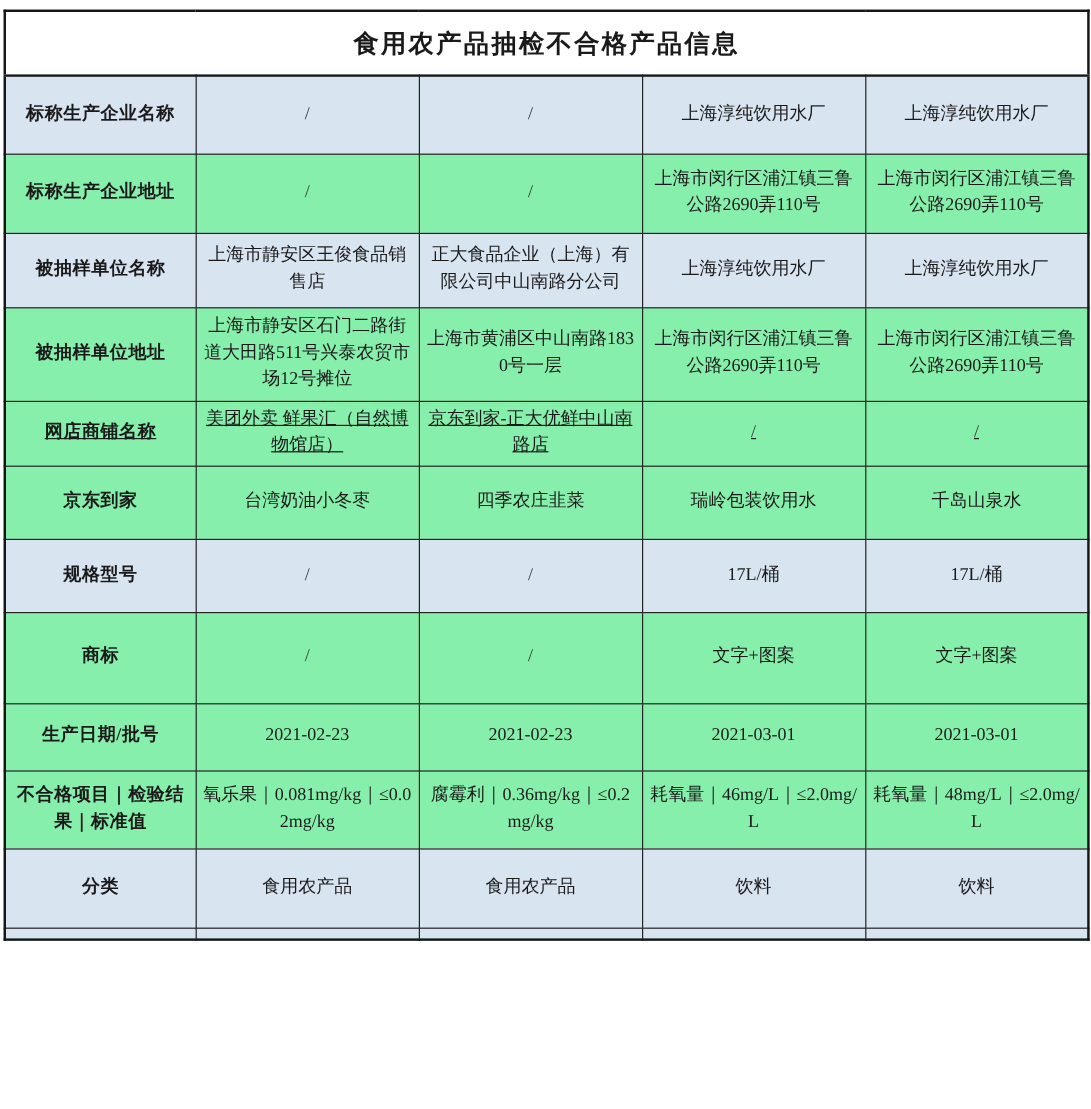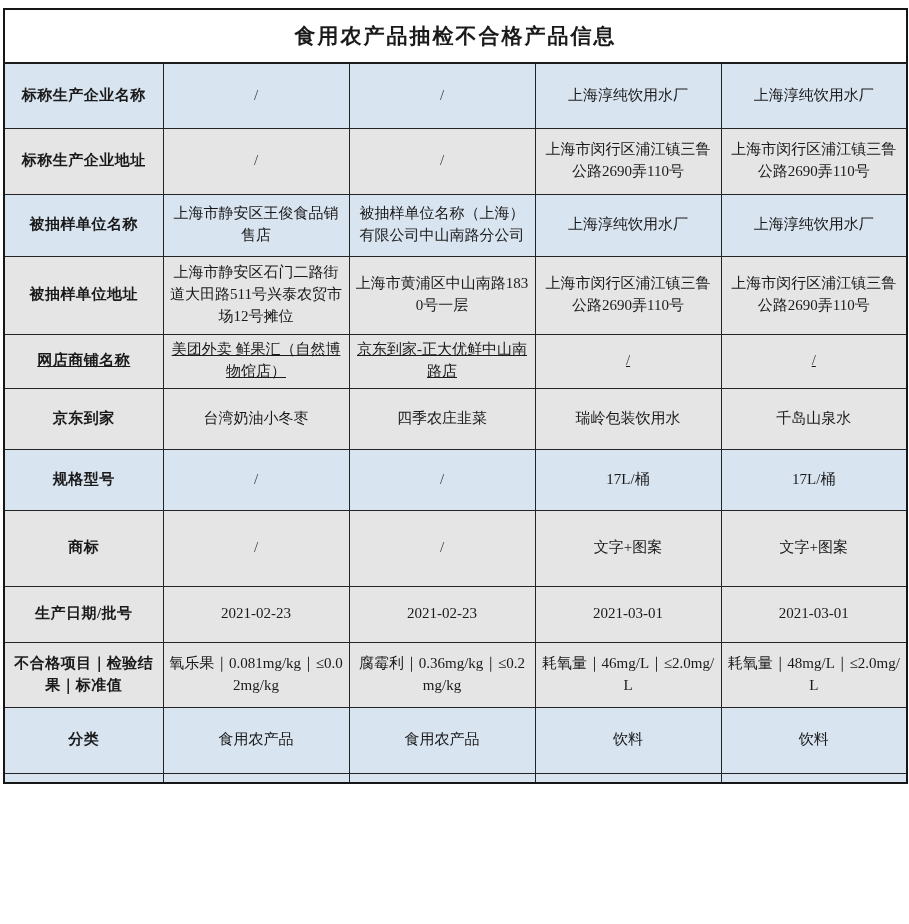--- a/index.html
+++ b/index.html
@@ -16,21 +16,21 @@
     background: #ffffff;
     overflow: hidden;
   }
   table.report-table {
     position: absolute;
     left: 3px;
     top: 8px;
     width: 902px;
     border-collapse: collapse;
     table-layout: fixed;
-    background: #e5e5e5;
+    background: #86efac;
   }
   table.report-table td, table.report-table th {
     border: 1px solid #242424;
     padding: 2px 5px;
     text-align: center;
     vertical-align: middle;
     font-size: 15px;
     line-height: 1.45;
     font-weight: 400;
     word-break: break-all;
@@ -119,21 +119,21 @@
         <tr>
           <th class="row-header">标称生产企业地址</th>
           <td class="slash">/</td>
           <td class="slash">/</td>
           <td>上海市闵行区浦江镇三鲁公路2690弄110号</td>
           <td>上海市闵行区浦江镇三鲁公路2690弄110号</td>
         </tr>
         <tr>
           <th class="row-header">被抽样单位名称</th>
           <td>上海市静安区王俊食品销售店</td>
-          <td>被抽样单位名称（上海）有限公司中山南路分公司</td>
+          <td>正大食品企业（上海）有限公司中山南路分公司</td>
           <td>上海淳纯饮用水厂</td>
           <td>上海淳纯饮用水厂</td>
         </tr>
         <tr>
           <th class="row-header">被抽样单位地址</th>
           <td>上海市静安区石门二路街道大田路511号兴泰农贸市场12号摊位</td>
           <td>上海市黄浦区中山南路1830号一层</td>
           <td>上海市闵行区浦江镇三鲁公路2690弄110号</td>
           <td>上海市闵行区浦江镇三鲁公路2690弄110号</td>
         </tr>

